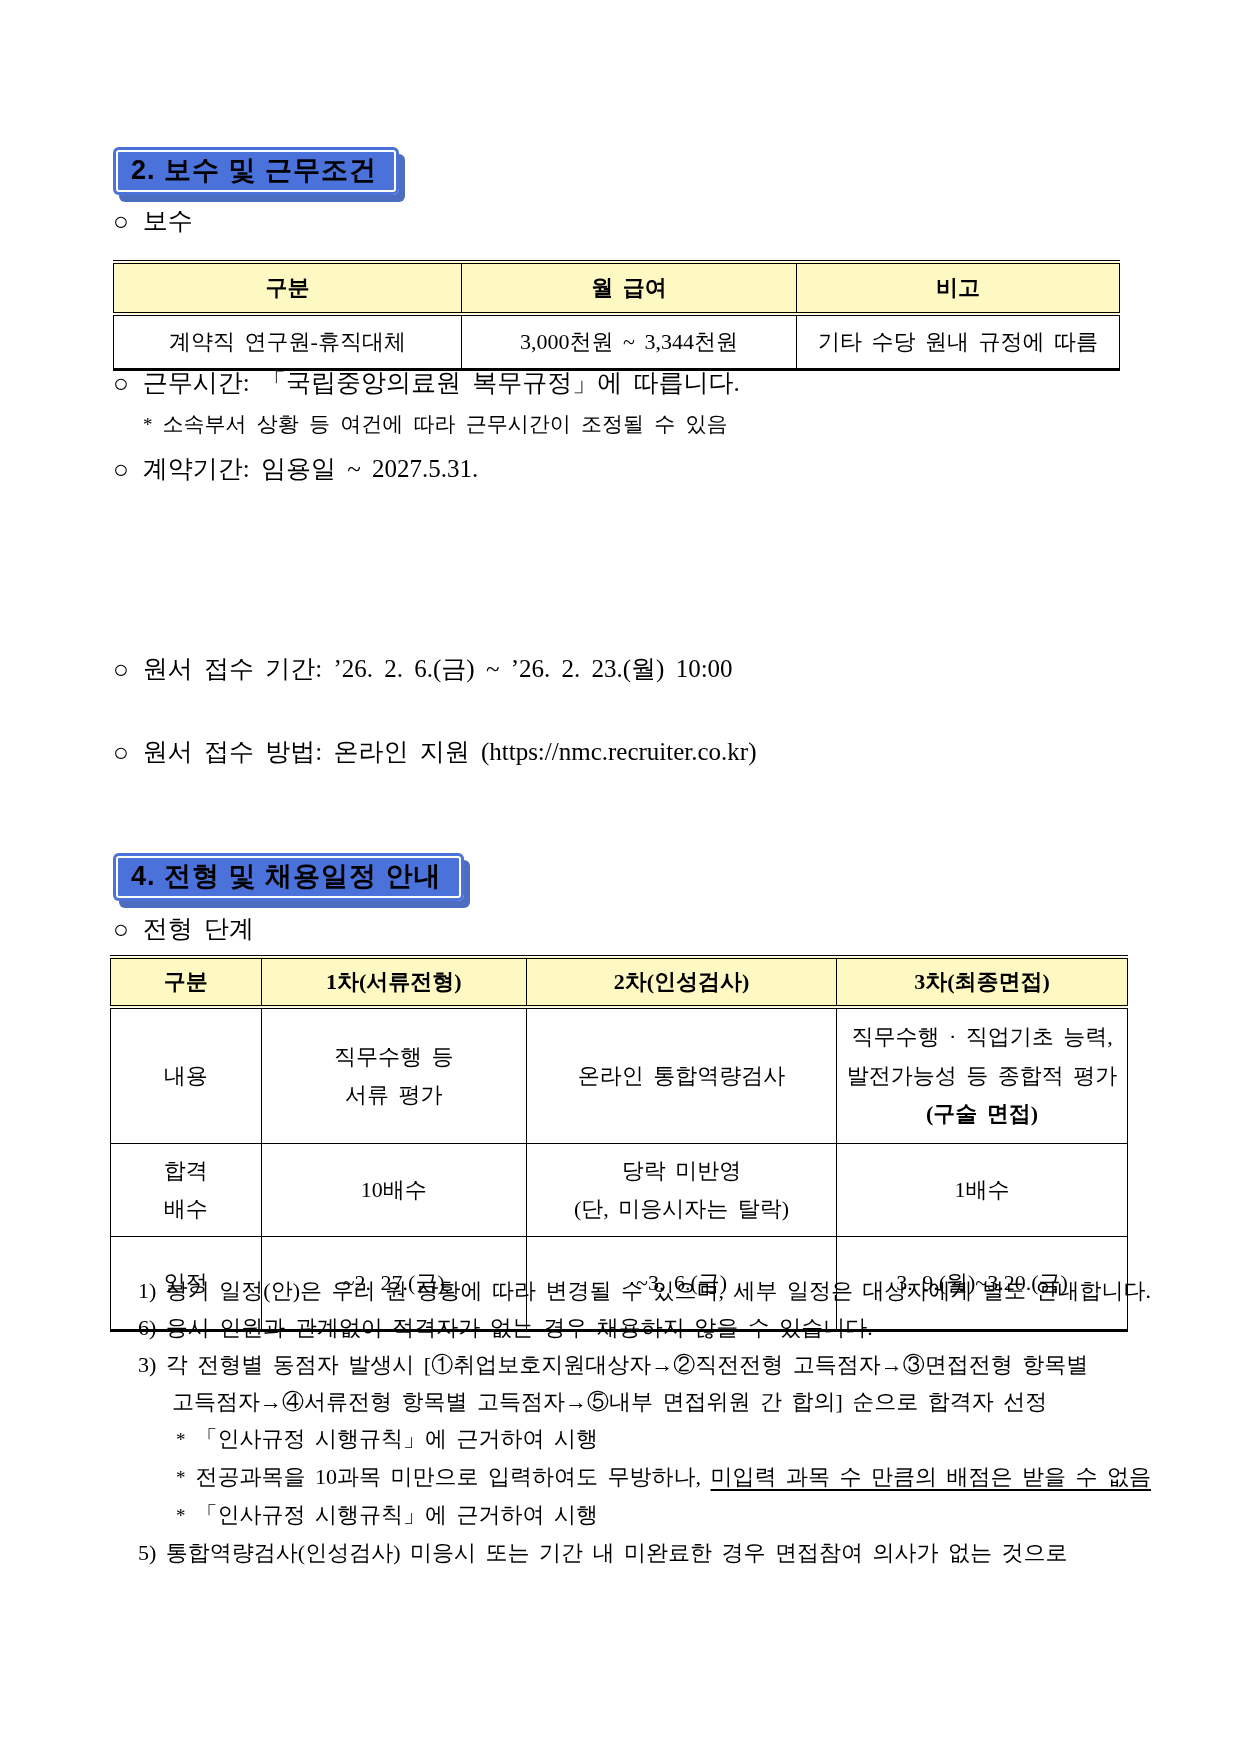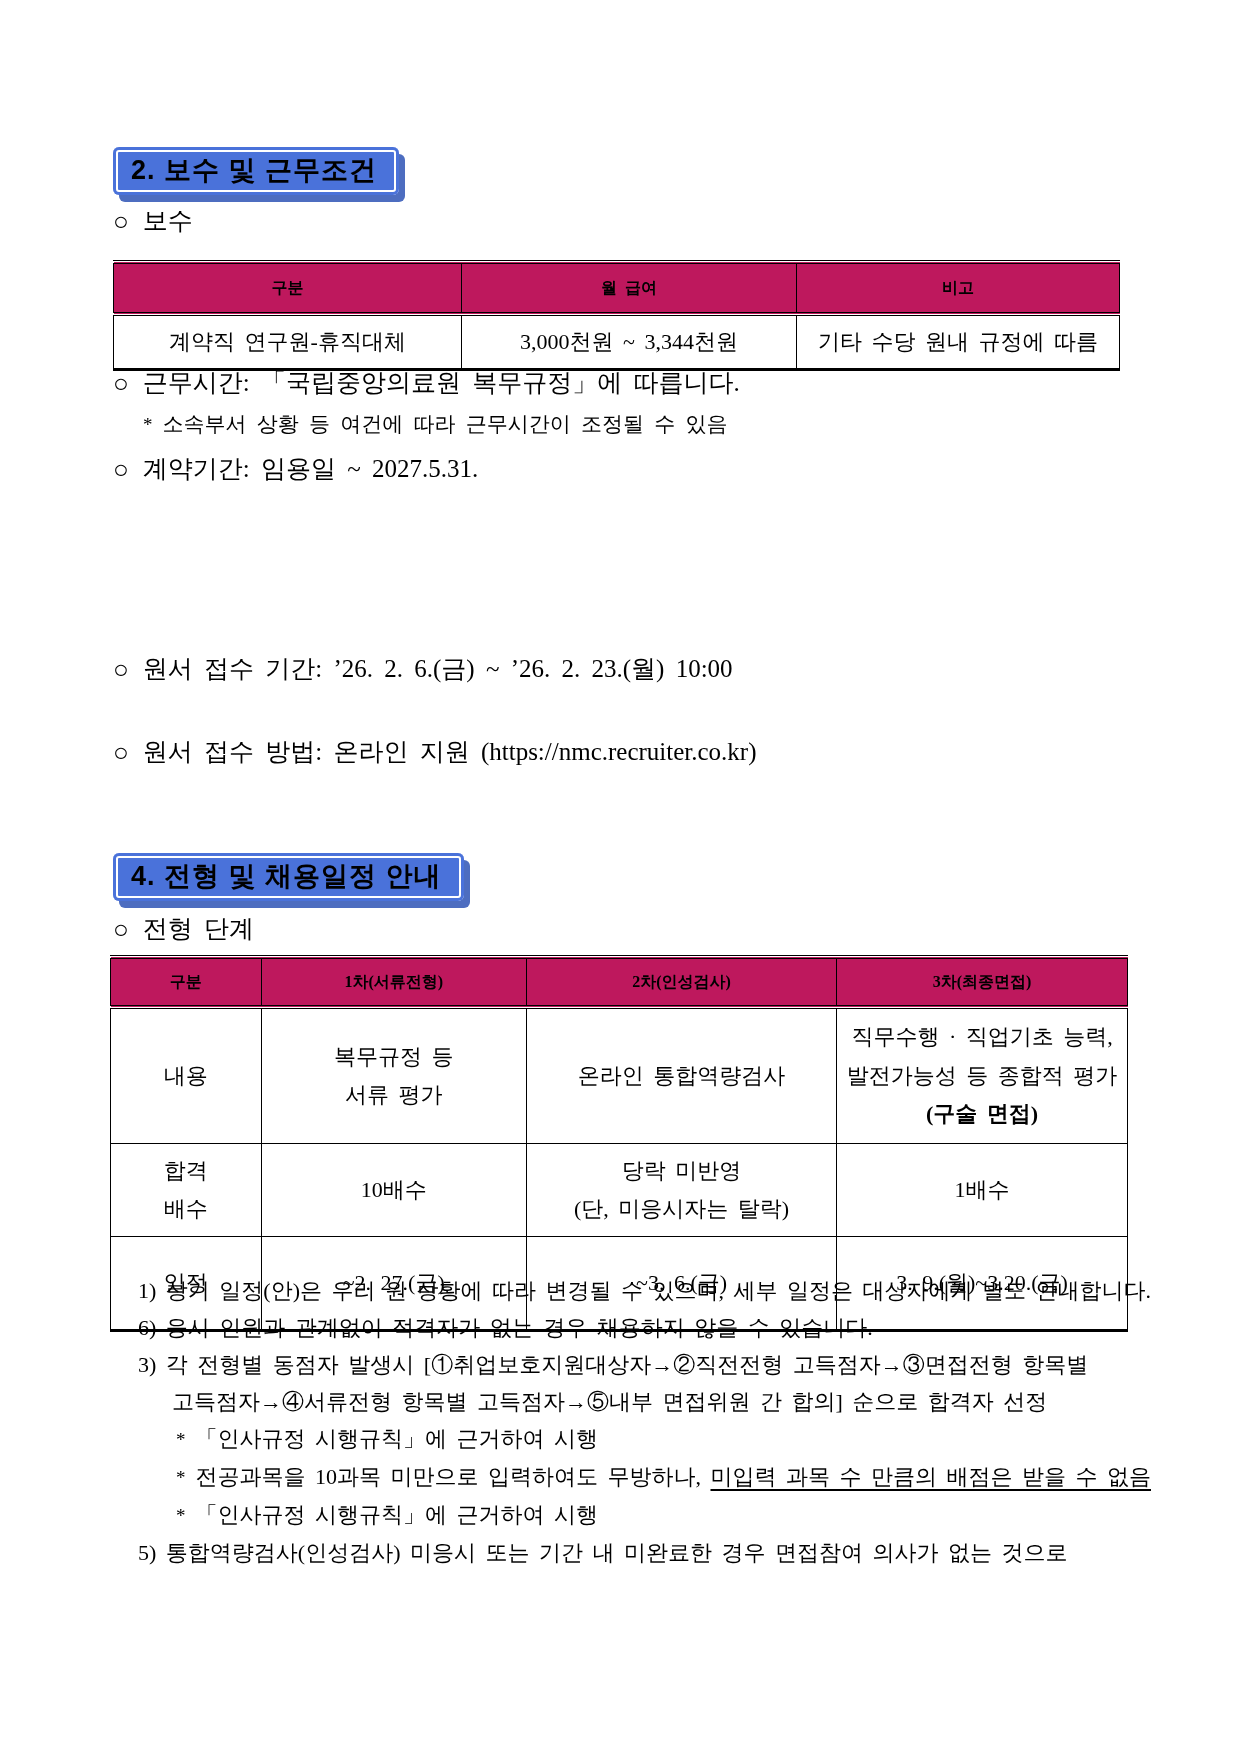--- a/index.html
+++ b/index.html
@@ -72,24 +72,24 @@
   table.doc-table th, table.doc-table td{
     border-left:1px solid #000;
     border-right:1px solid #000;
     border-bottom:1px solid #000;
     text-align:center;
     vertical-align:middle;
     padding:4px 6px;
     word-spacing:4px;
   }
   table.doc-table thead th{
-    background:#be185d;
+    background:#fef9c3;
     border-bottom:4px double #000;
     font-weight:bold;
-    font-size:16px;
+    font-size:22px;
   }
   table.doc-table tr:last-child td{border-bottom:none;}
   .cell-line{display:block;line-height:1.75;}
   .bold{font-weight:bold;}
   
   .notes{
     position:absolute;
     left:110px;
     width:1030px;
     font-size:22px;
@@ -179,21 +179,21 @@
         <th style="height:38px;">구분</th>
         <th>1차(서류전형)</th>
         <th>2차(인성검사)</th>
         <th>3차(최종면접)</th>
       </tr>
     </thead>
     <tbody>
       <tr>
         <td style="height:126px;">내용</td>
         <td>
-          <span class="cell-line">복무규정 등</span>
+          <span class="cell-line">직무수행 등</span>
           <span class="cell-line">서류 평가</span>
         </td>
         <td>온라인 통합역량검사</td>
         <td>
           <span class="cell-line">직무수행 · 직업기초 능력,</span>
           <span class="cell-line">발전가능성 등 종합적 평가</span>
           <span class="cell-line bold">(구술 면접)</span>
         </td>
       </tr>
       <tr>

